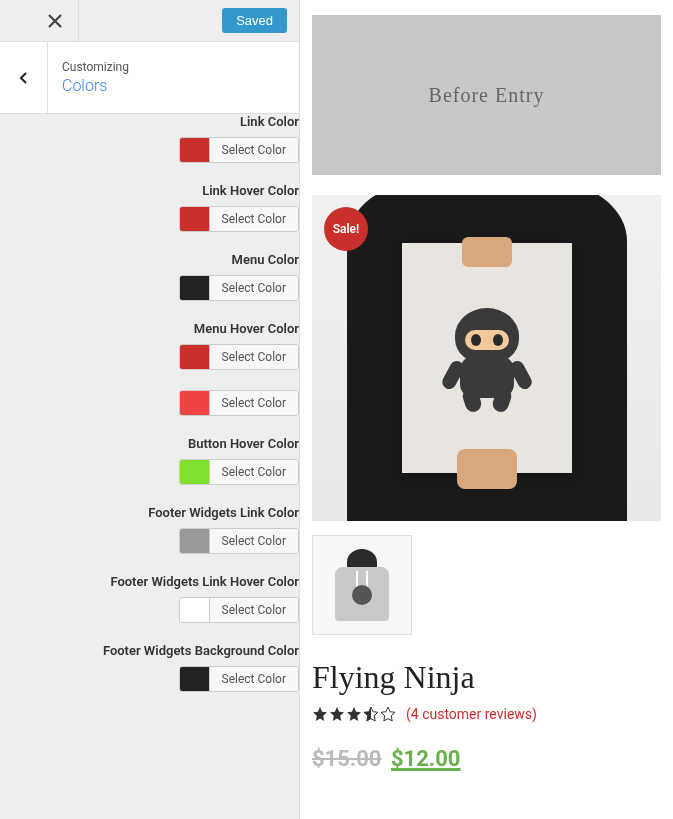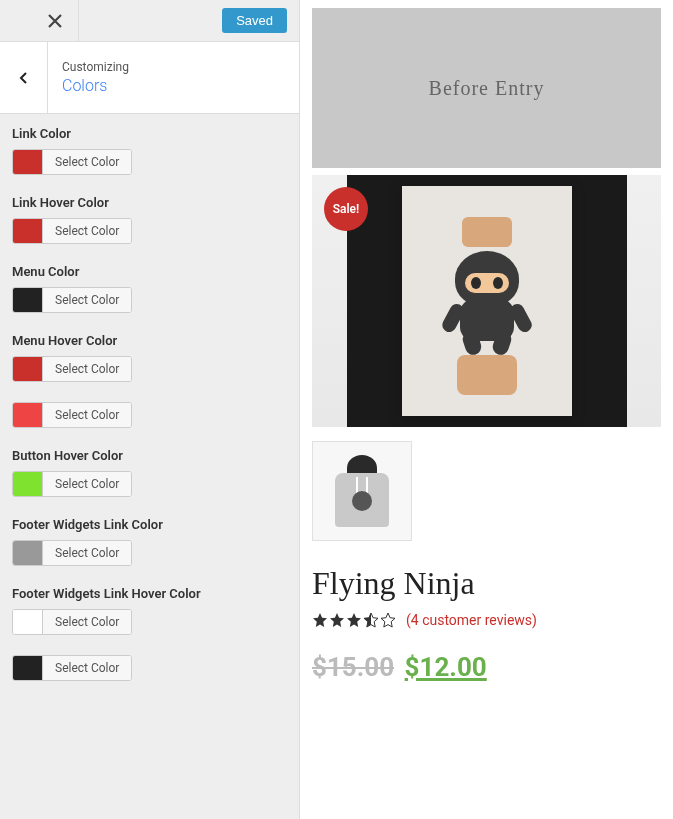--- a/index.html
+++ b/index.html
@@ -87,21 +87,21 @@
     .section-title {
       font-size: 16px;
       font-weight: 300;
       color: #3b82f6;
       margin-top: 2px;
     }
     
     .controls {
       flex: 1;
       overflow-y: auto;
-      padding: 12px;
+      text-align: right;
     }
     
     .control {
       margin-bottom: 18px;
     }
     .control-label {
       font-size: 13px;
       font-weight: 600;
       color: #333;
       margin-bottom: 8px;
@@ -126,40 +126,40 @@
       color: #555;
       display: flex;
       align-items: center;
       background: #f7f7f7;
     }
     
     
     .preview {
       flex: 1;
       background: #fff;
-      padding: 8px 12px;
+      padding: 15px 12px;
       overflow: hidden;
     }
     
     .before-entry {
       height: 160px;
       background: #c8c8c8;
       display: flex;
       align-items: center;
       justify-content: center;
       font-family: Georgia, serif;
       font-size: 20px;
       color: #666;
       letter-spacing: 1px;
     }
     
     .product-image {
       position: relative;
-      margin-top: 7px;
-      height: 252px;
+      margin-top: 20px;
+      height: 326px;
       background: linear-gradient(to bottom, #f0f0f0, #e8e8e8);
       overflow: hidden;
     }
     
     .sale-badge {
       position: absolute;
       top: 12px;
       left: 12px;
       width: 44px;
       height: 44px;
@@ -341,21 +341,21 @@
     .star { width: 16px; height: 16px; }
     
     .reviews-link {
       color: #c9302c;
       font-size: 14px;
       text-align: right;
     }
     
     .price-row {
       margin-top: 24px;
-      font-size: 26px;
+      font-size: 22px;
       font-weight: 700;
     }
     .price-old {
       color: #bbb;
       text-decoration: line-through;
       margin-right: 4px;
     }
     .price-new {
       color: #6ab04c;
       text-decoration: underline;
@@ -417,21 +417,21 @@
           <div class="color-picker-label">Select Color</div>
         </div></div>
       <div class="control"><span class="control-label">Footer Widgets Link Color</span><div class="color-picker">
           <div class="color-swatch" style="background: rgb(153, 153, 153);"></div>
           <div class="color-picker-label">Select Color</div>
         </div></div>
       <div class="control"><span class="control-label">Footer Widgets Link Hover Color</span><div class="color-picker">
           <div class="color-swatch" style="background: rgb(255, 255, 255);"></div>
           <div class="color-picker-label">Select Color</div>
         </div></div>
-      <div class="control"><div class="color-picker">
+      <div class="control"><span class="control-label">Footer Widgets Background Color</span><div class="color-picker">
           <div class="color-swatch" style="background: rgb(34, 34, 34);"></div>
           <div class="color-picker-label">Select Color</div>
         </div></div>
     </div>
 
 </div>
 
 <div class="preview">
 
   <div class="before-entry">Before Entry</div>

